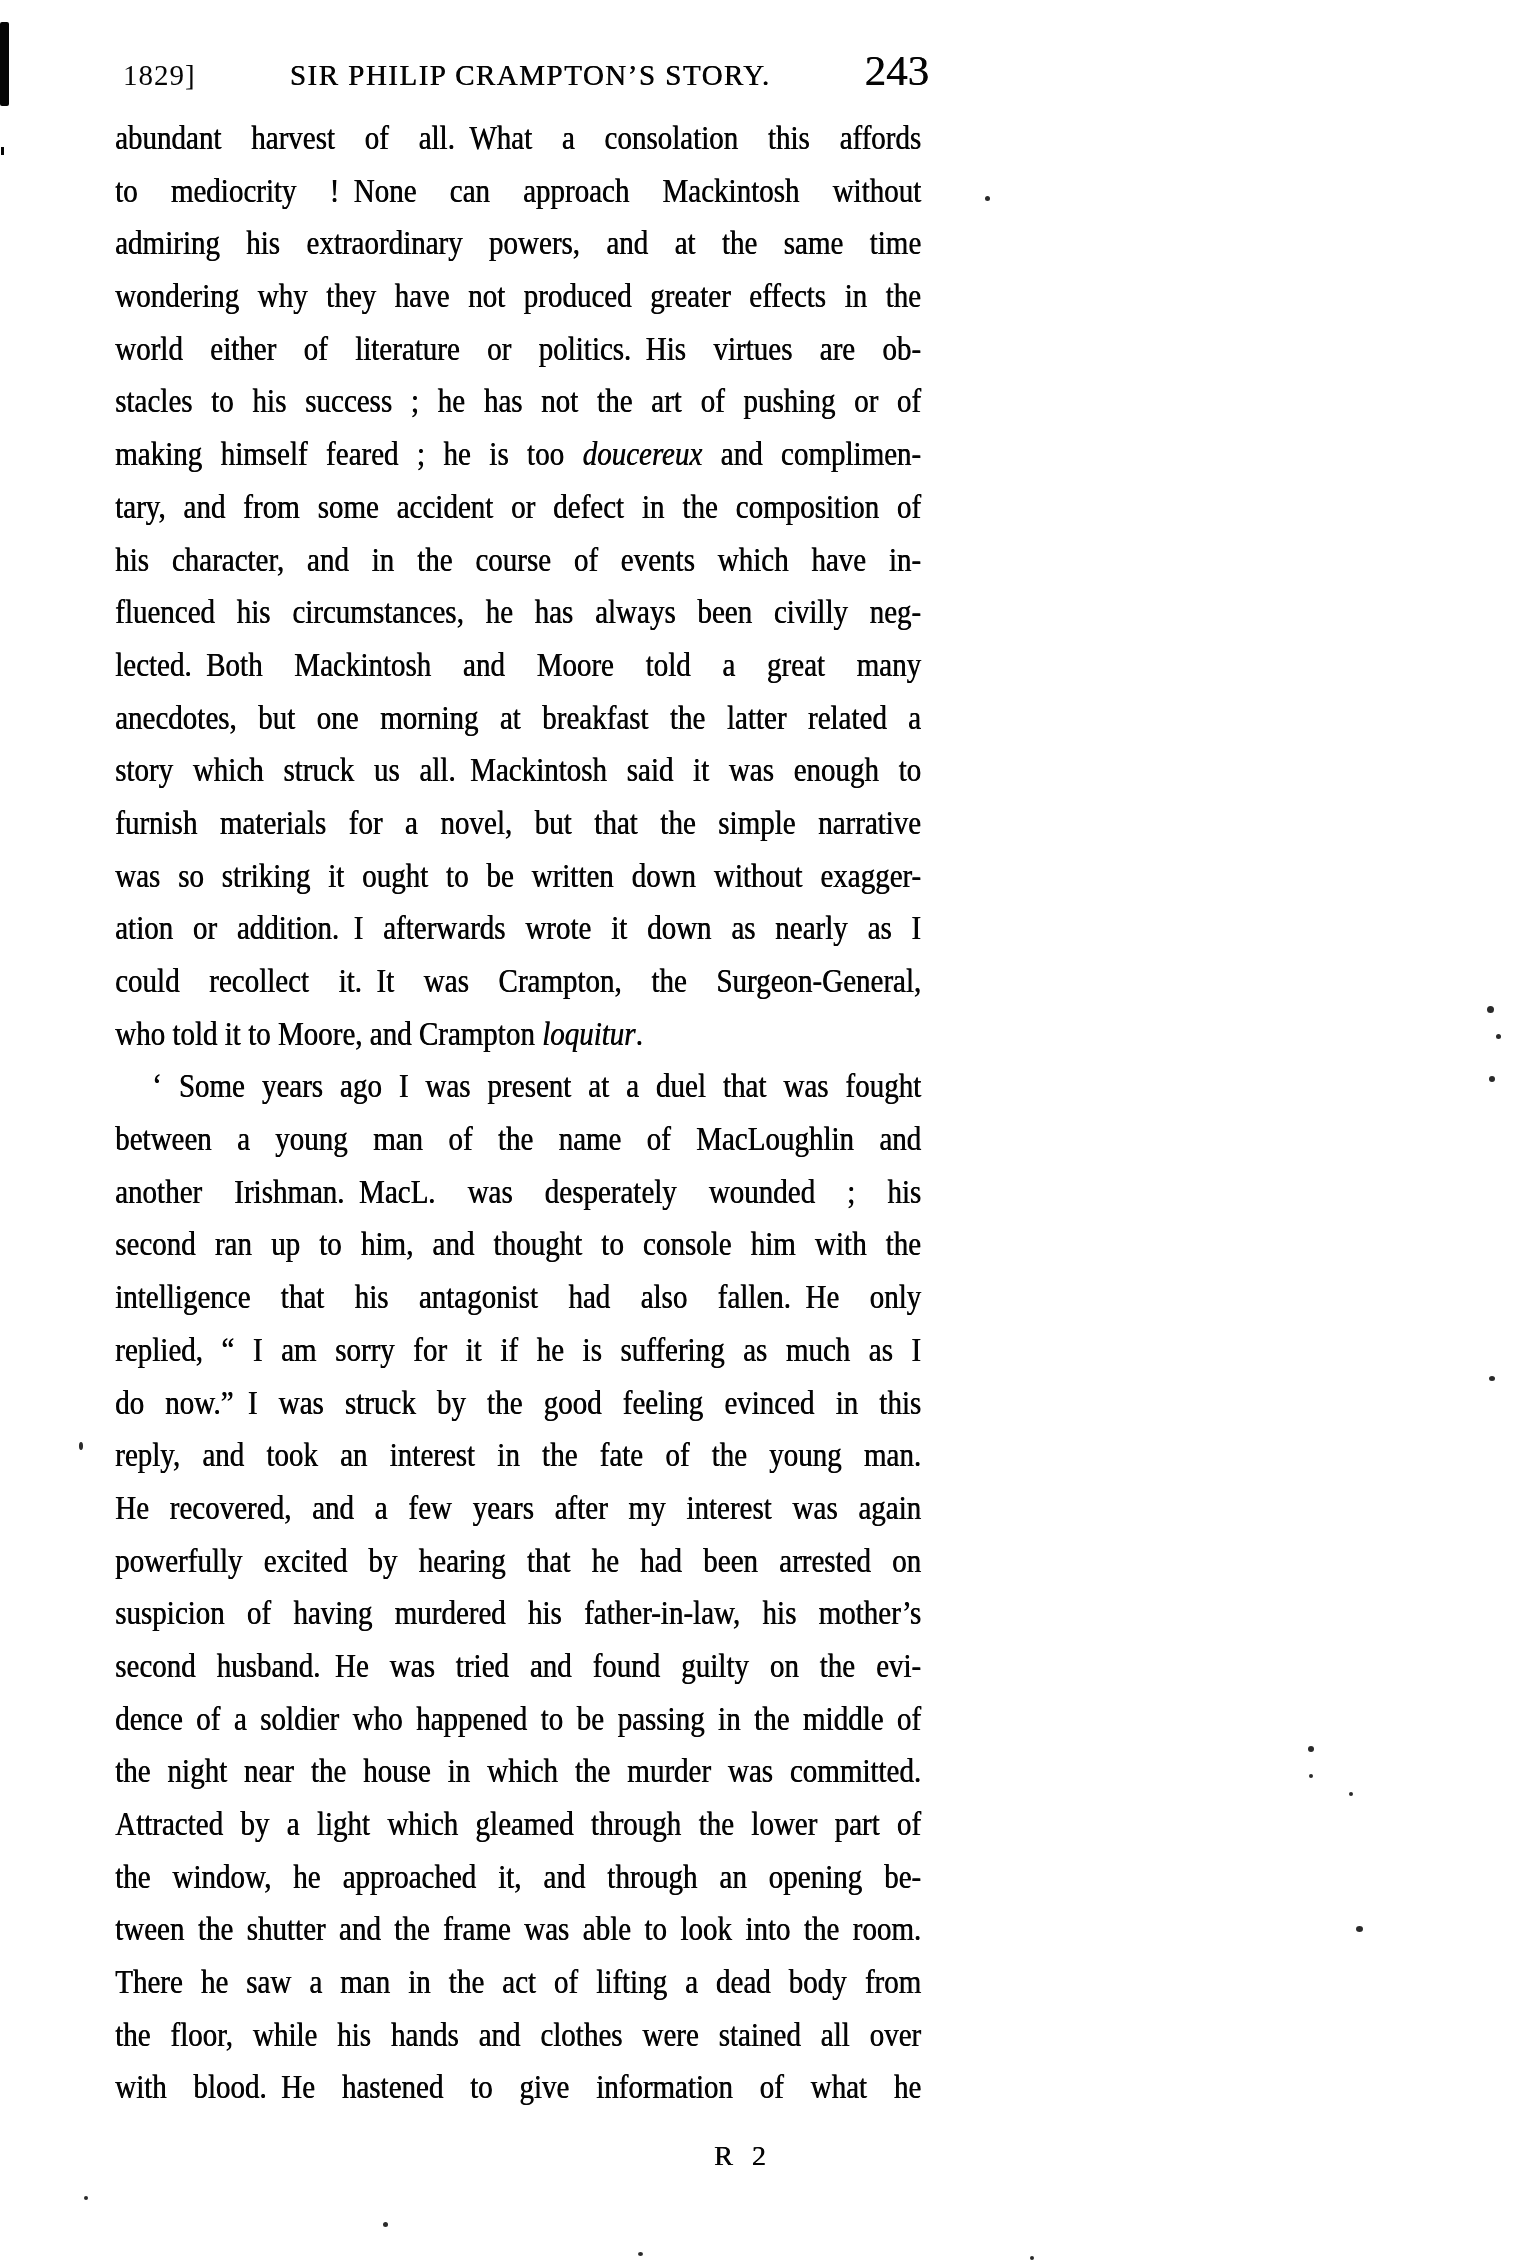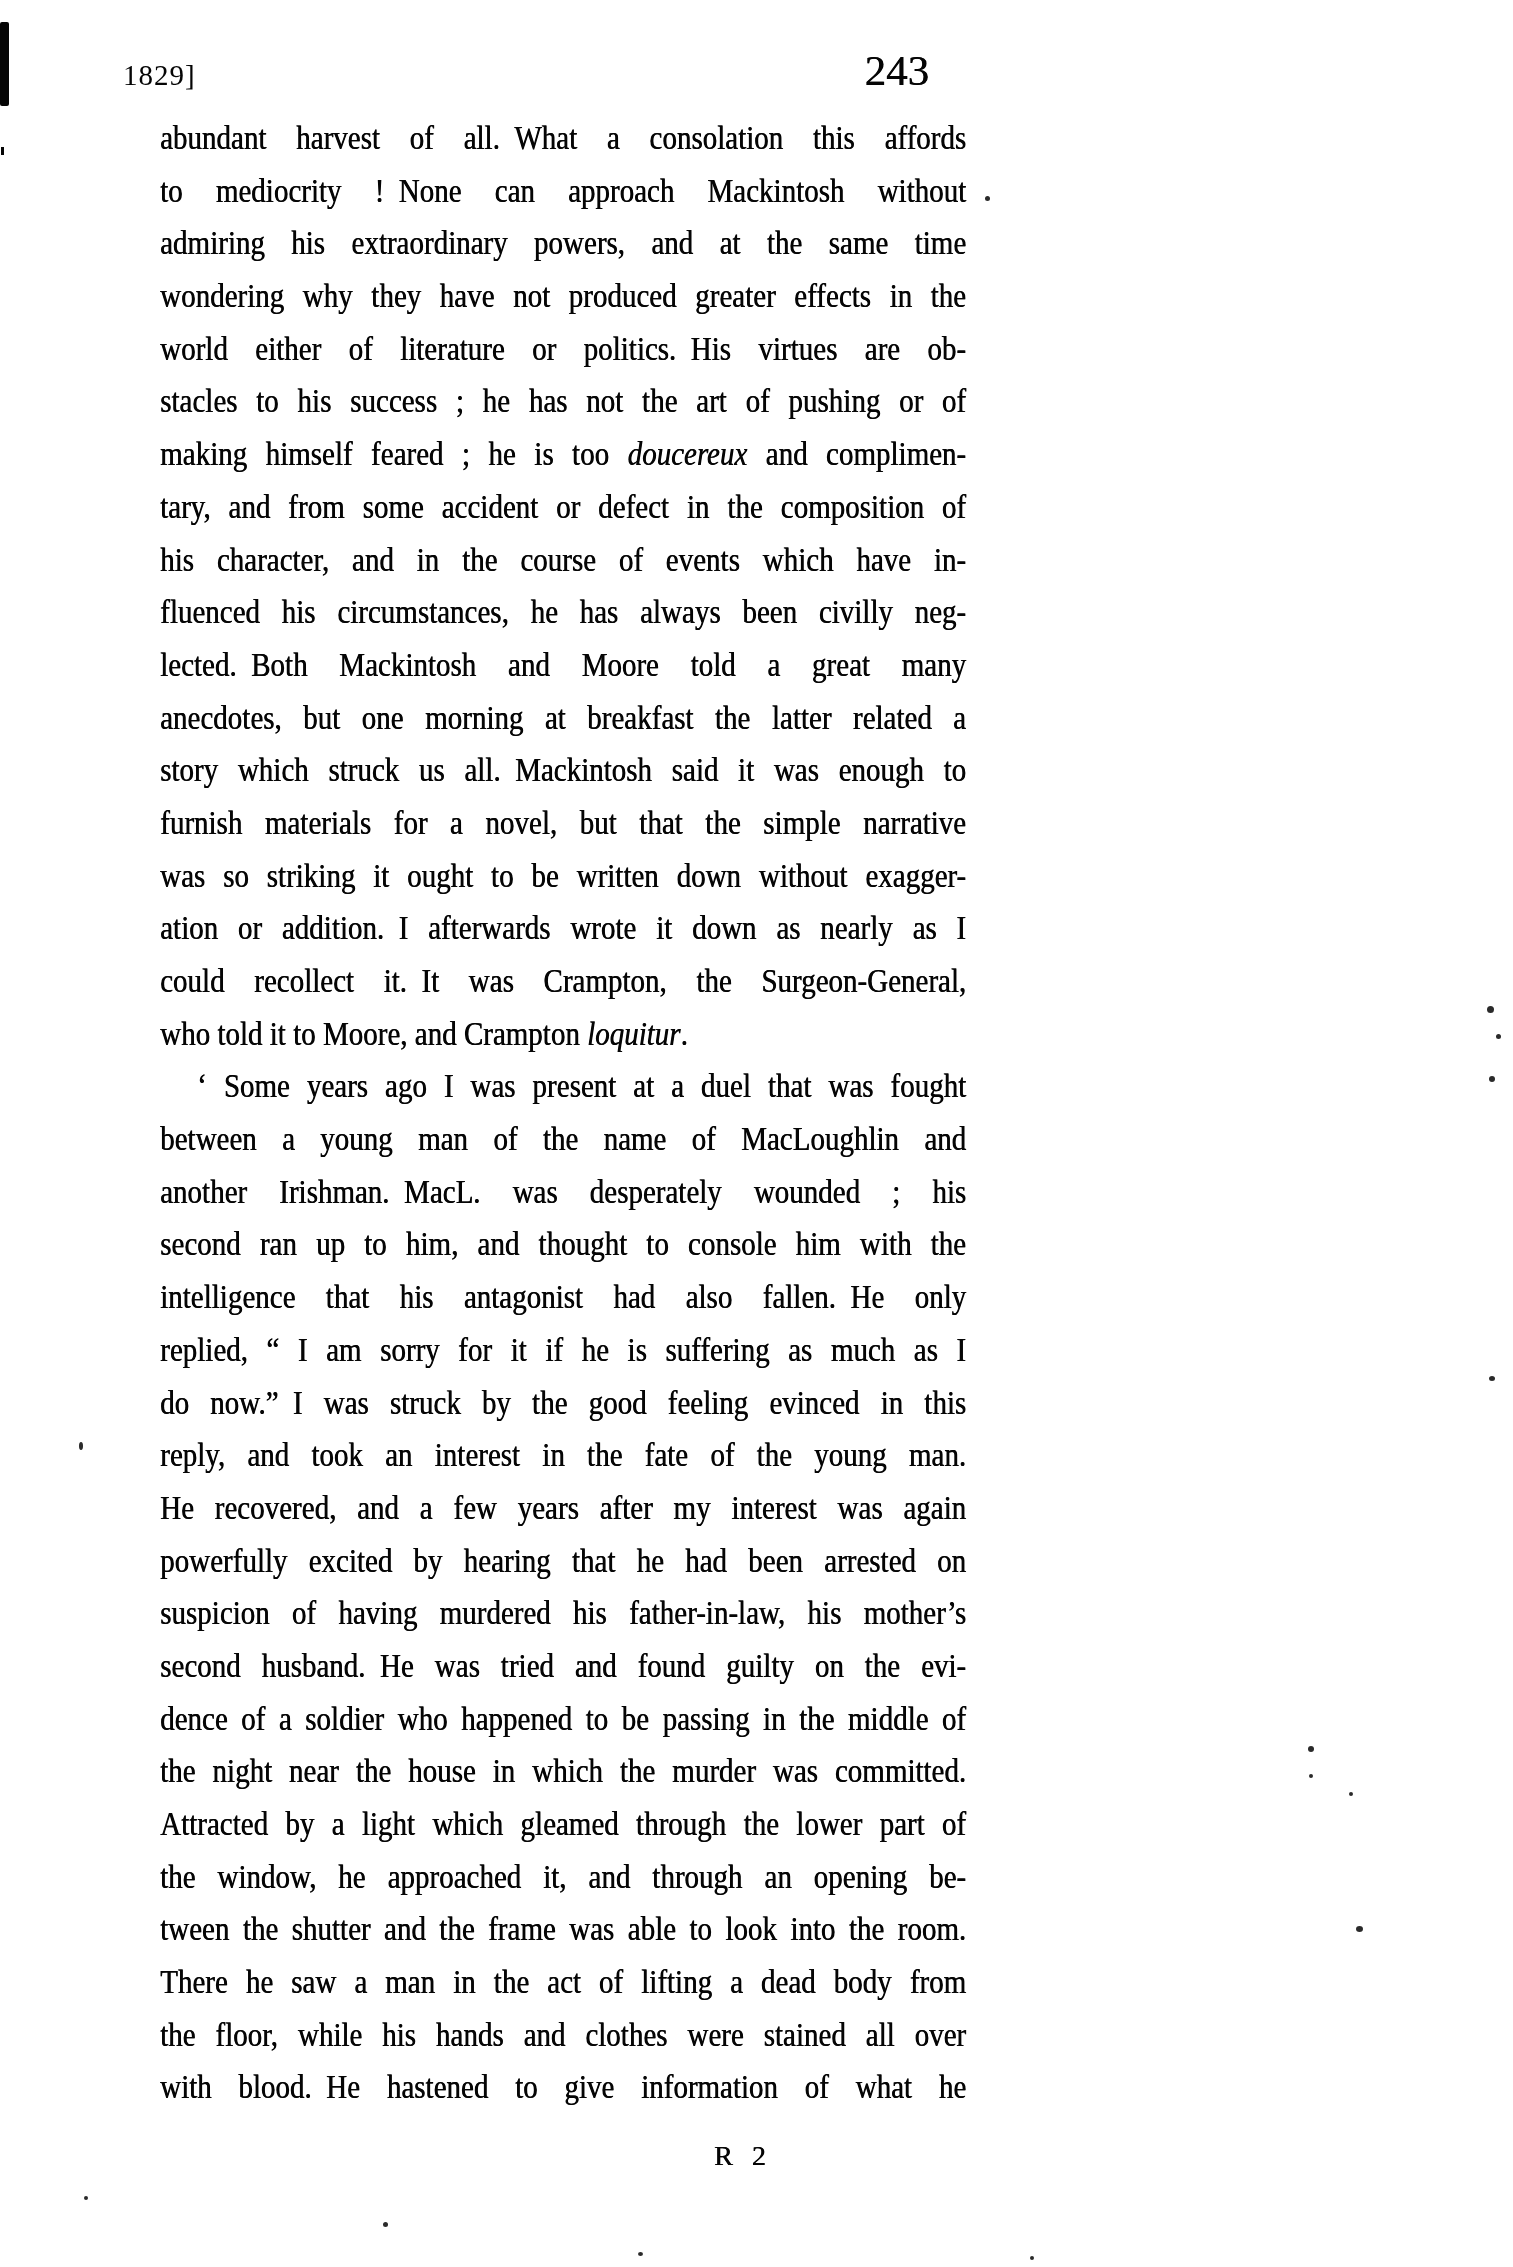--- a/index.html
+++ b/index.html
@@ -15,21 +15,21 @@
   
   .header {
     position:absolute; top:46px; left:115px; width:806px;
     display:flex; justify-content:space-between; align-items:baseline;margin-left:8px;
   }
   .year  { font-size:29px; letter-spacing:1px; }
   .title { font-size:29px; letter-spacing:1.5px; text-shadow:0.5px 0 0 currentColor; }
   .pagenum { font-size:43px; text-shadow:0.5px 0 0 currentColor; }
 
   
-  .bodycol { position:absolute; top:112px; left:115px; width:806px;margin-left:45px; }
+  .bodycol { position:absolute; top:112px; left:115px; width:806px; }
   .line {
     font-size:29px; line-height:52.7px; height:52.7px;
     text-shadow:0.5px 0 0 currentColor;
     transform:scaleY(1.15); transform-origin:50% 55%;
     white-space:normal;
   }
   .line.j { text-align:justify; text-align-last:justify; }
   .line.ind { padding-left:37px; }
   .it { font-style:italic; }
 
@@ -51,20 +51,21 @@
   }
   .speck { position:absolute; background:var(--ink,#000); border-radius:50%; opacity:0.85; }
 </style>
 </head>
 <body style="--paper: #ffffff; --ink: #050505;">
 
 <div class="page">
 
   <div class="header">
     <span class="year">1829]</span>
+    <span class="title">SIR PHILIP CRAMPTON’S STORY.</span>
     <span class="pagenum">243</span>
   </div>
 
   <div class="bodycol">
       <div class="line j"><span>abundant harvest of all. What a consolation this affords</span></div>
       <div class="line j"><span>to mediocrity ! None can approach Mackintosh without</span></div>
       <div class="line j"><span>admiring his extraordinary powers, and at the same time</span></div>
       <div class="line j"><span>wondering why they have not produced greater effects in the</span></div>
       <div class="line j"><span>world either of literature or politics. His virtues are ob-</span></div>
       <div class="line j"><span>stacles to his success ; he has not the art of pushing or of</span></div>

